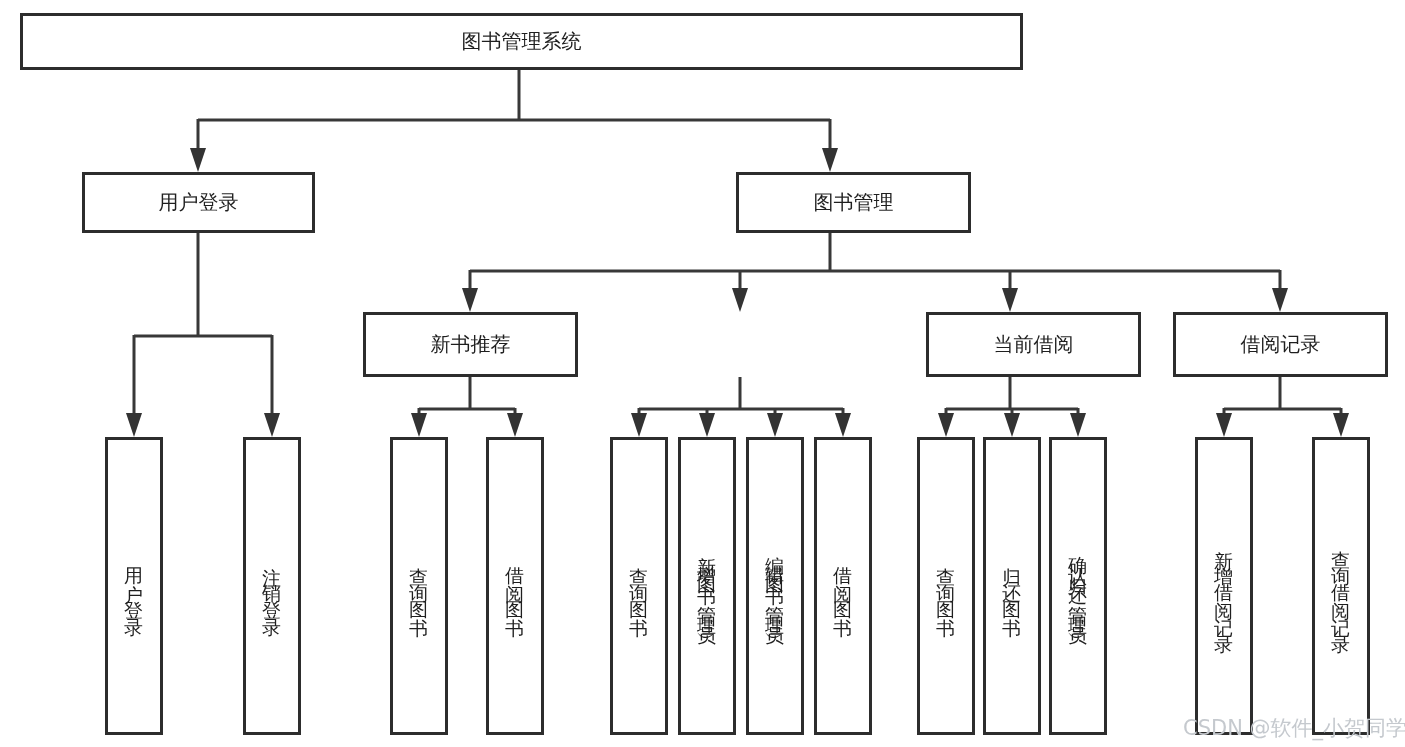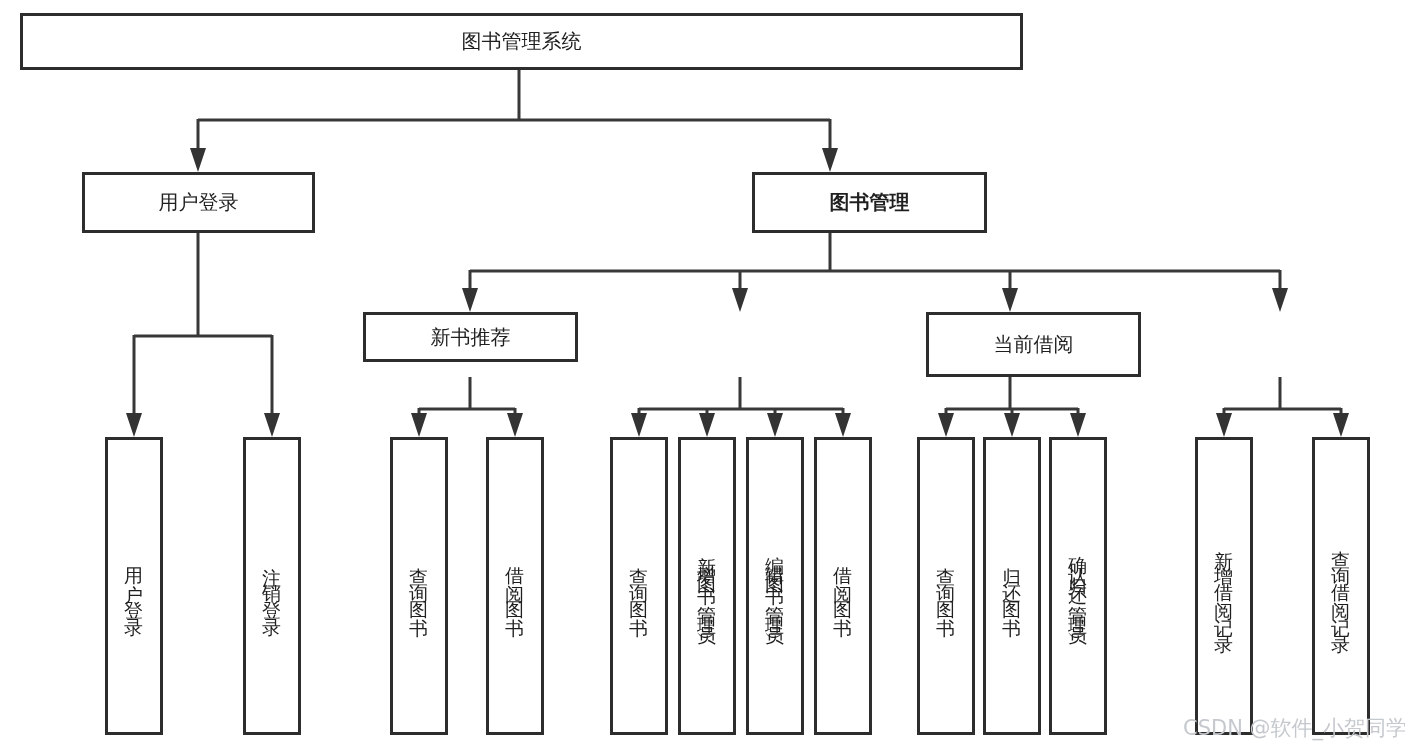--- a/index.html
+++ b/index.html
@@ -84,24 +84,25 @@
       <polygon points="1004,413 1020,413 1012,437"></polygon>
       <polygon points="1070,413 1086,413 1078,437"></polygon>
       <polygon points="1216,413 1232,413 1224,437"></polygon>
       <polygon points="1333,413 1349,413 1341,437"></polygon>
     </g>
   </svg>
 
   <div class="node" style="left:20px;top:13px;width:1003px;height:57px;">图书管理系统</div>
 
   <div class="node" style="left:82px;top:172px;width:233px;height:61px;">用户登录</div>
-  <div class="node" style="left:752px;top:172px;width:235px;height:61px;font-weight:bold;">图书管理</div>
+  <div class="node" style="left:736px;top:172px;width:235px;height:61px;">图书管理</div>
 
-  <div class="node" style="left:363px;top:312px;width:215px;height:50px;text-align:right;">新书推荐</div>
+  <div class="node" style="left:363px;top:312px;width:215px;height:65px;text-align:right;">新书推荐</div>
   <div class="node" style="left:926px;top:312px;width:215px;height:65px;">当前借阅</div>
+  <div class="node" style="left:1173px;top:312px;width:215px;height:65px;">借阅记录</div>
 
   <div class="leaf sp-l" style="left:105px;top:437px;width:58px;height:298px;">
     <span>用户登录</span>
   </div>
   <div class="leaf sp-l" style="left:243px;top:437px;width:58px;height:298px;">
     <span>注销登录</span>
   </div>
 
   <div class="leaf sp-l" style="left:390px;top:437px;width:58px;height:298px;">
     <span>查询图书</span>

